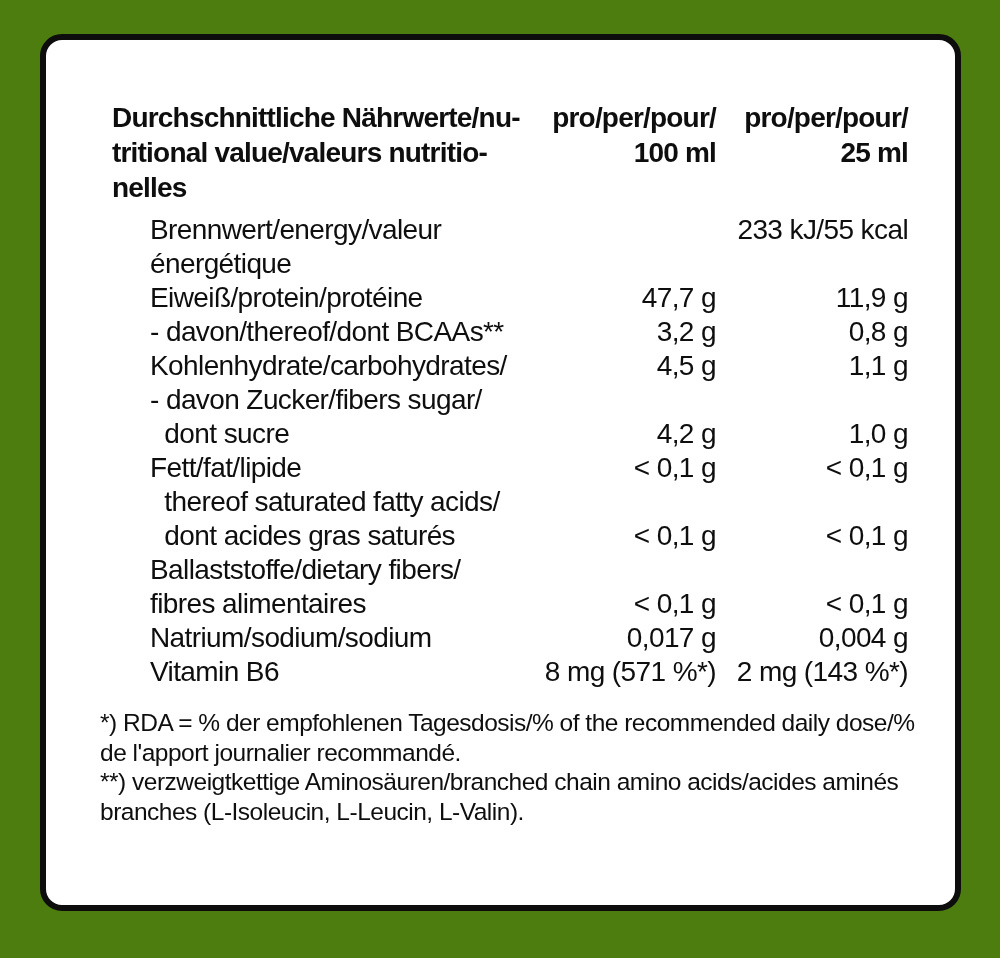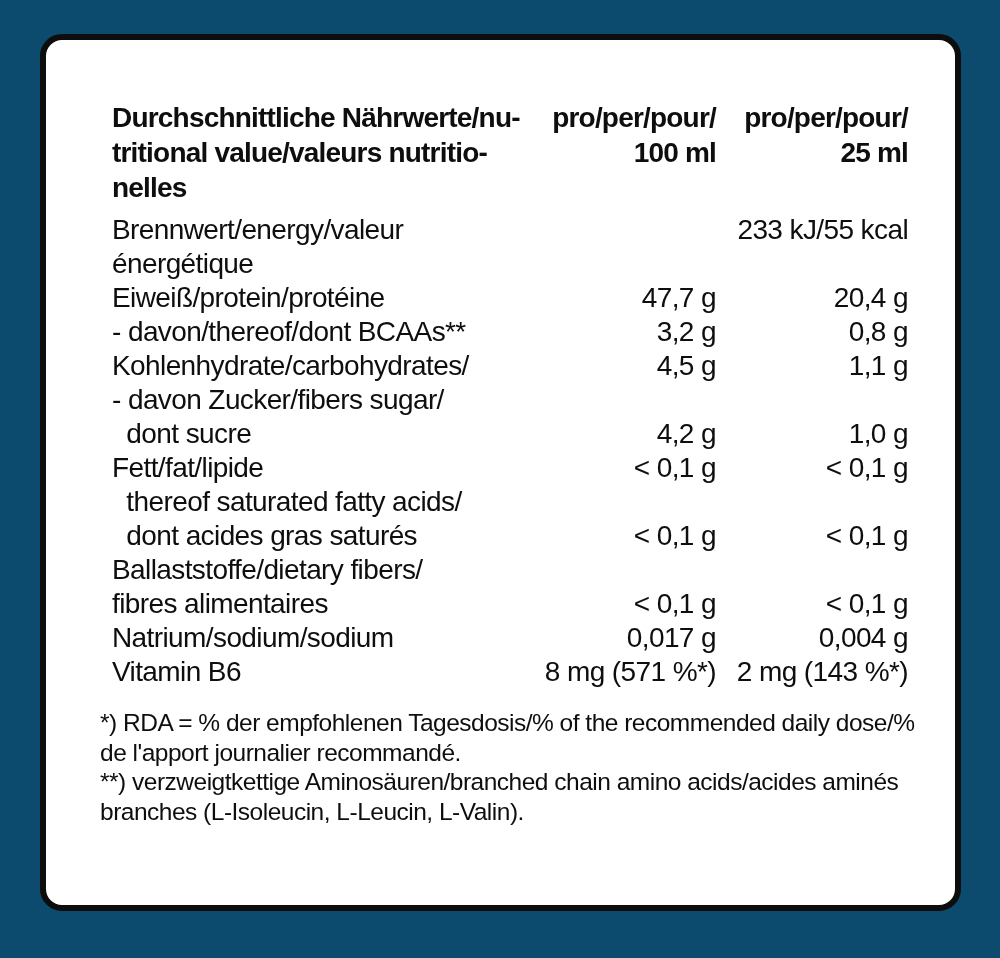--- a/index.html
+++ b/index.html
@@ -4,21 +4,21 @@
 <style>
   html, body {
     margin: 0;
     padding: 0;
     background: #ffffff;
   }
   .page {
     position: relative;
     width: 1000px;
     height: 958px;
-    background: #0c4a6e;
+    background: #4d7c0f;
     font-family: "Liberation Sans", sans-serif;
     color: #0e0e0e;
     overflow: hidden;
   }
   .sheet {
     position: absolute;
     left: 40px;
     top: 34px;
     width: 921px;
     height: 877px;
@@ -47,20 +47,21 @@
   .header-label { flex: 1; min-width: 0; }
   .hcol { text-align: right; }
   .hcol-100 { width: 185px; }
   .hcol-25  { width: 192px; }
   
   .row {
     display: flex;
     font-size: 28px;
     line-height: 34px;
     letter-spacing: -0.6px;
+    margin-left: 38px;
   }
   .row.align-top    { align-items: flex-start; }
   .row.align-bottom { align-items: flex-end; }
   .row .label { flex: 1; min-width: 0; }
   .row .v100 { width: 185px; text-align: right; white-space: pre; }
   .row .v25  { width: 192px; text-align: right; white-space: pre; }
   
   .footnotes {
     margin-top: 19px;
     margin-left: -12px;
@@ -98,21 +99,21 @@
               <div class="line">Brennwert/energy/valeur</div>
               <div class="line">énergétique</div>
             </div>
             <div class="v25">233 kJ/55 kcal</div>
           </div>
           <div class="row align-top">
             <div class="label">
               <div class="line">Eiweiß/protein/protéine</div>
             </div>
             <div class="v100">47,7 g</div>
-            <div class="v25">20,4 g</div>
+            <div class="v25">11,9 g</div>
           </div>
           <div class="row align-top">
             <div class="label">
               <div class="line">- davon/thereof/dont BCAAs**</div>
             </div>
             <div class="v100">3,2 g</div>
             <div class="v25">0,8 g</div>
           </div>
           <div class="row align-bottom">
             <div class="label">

